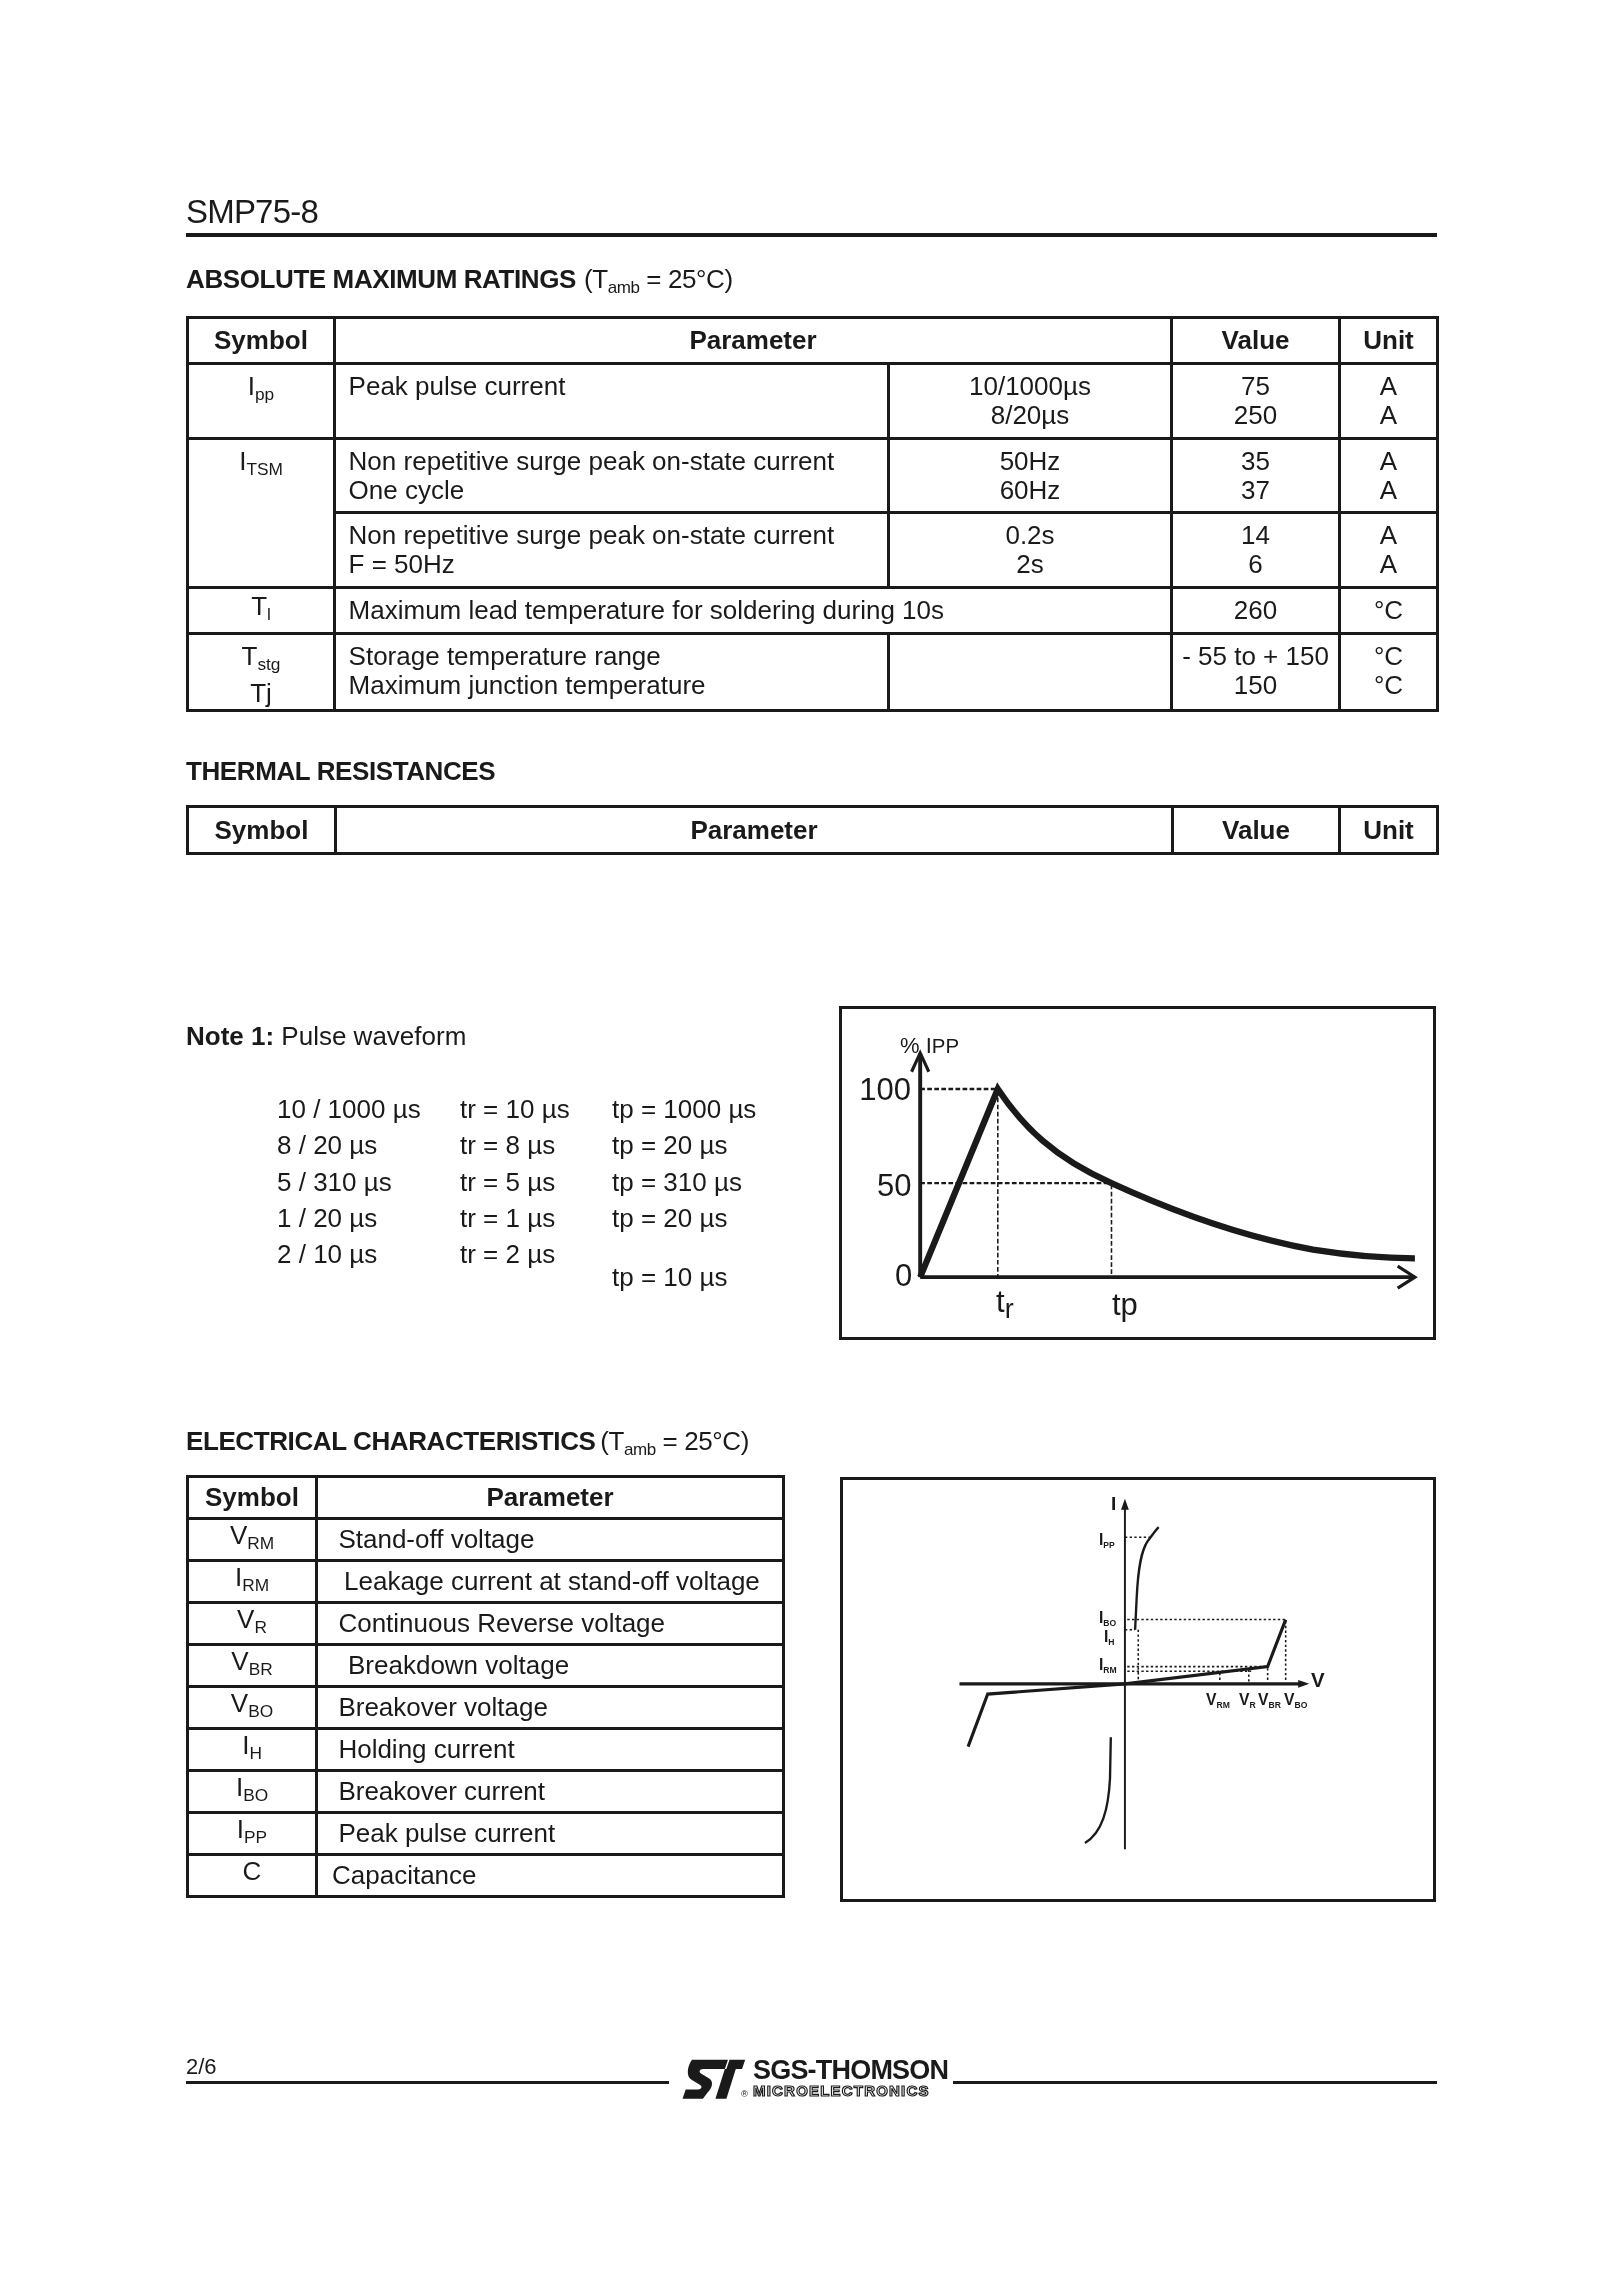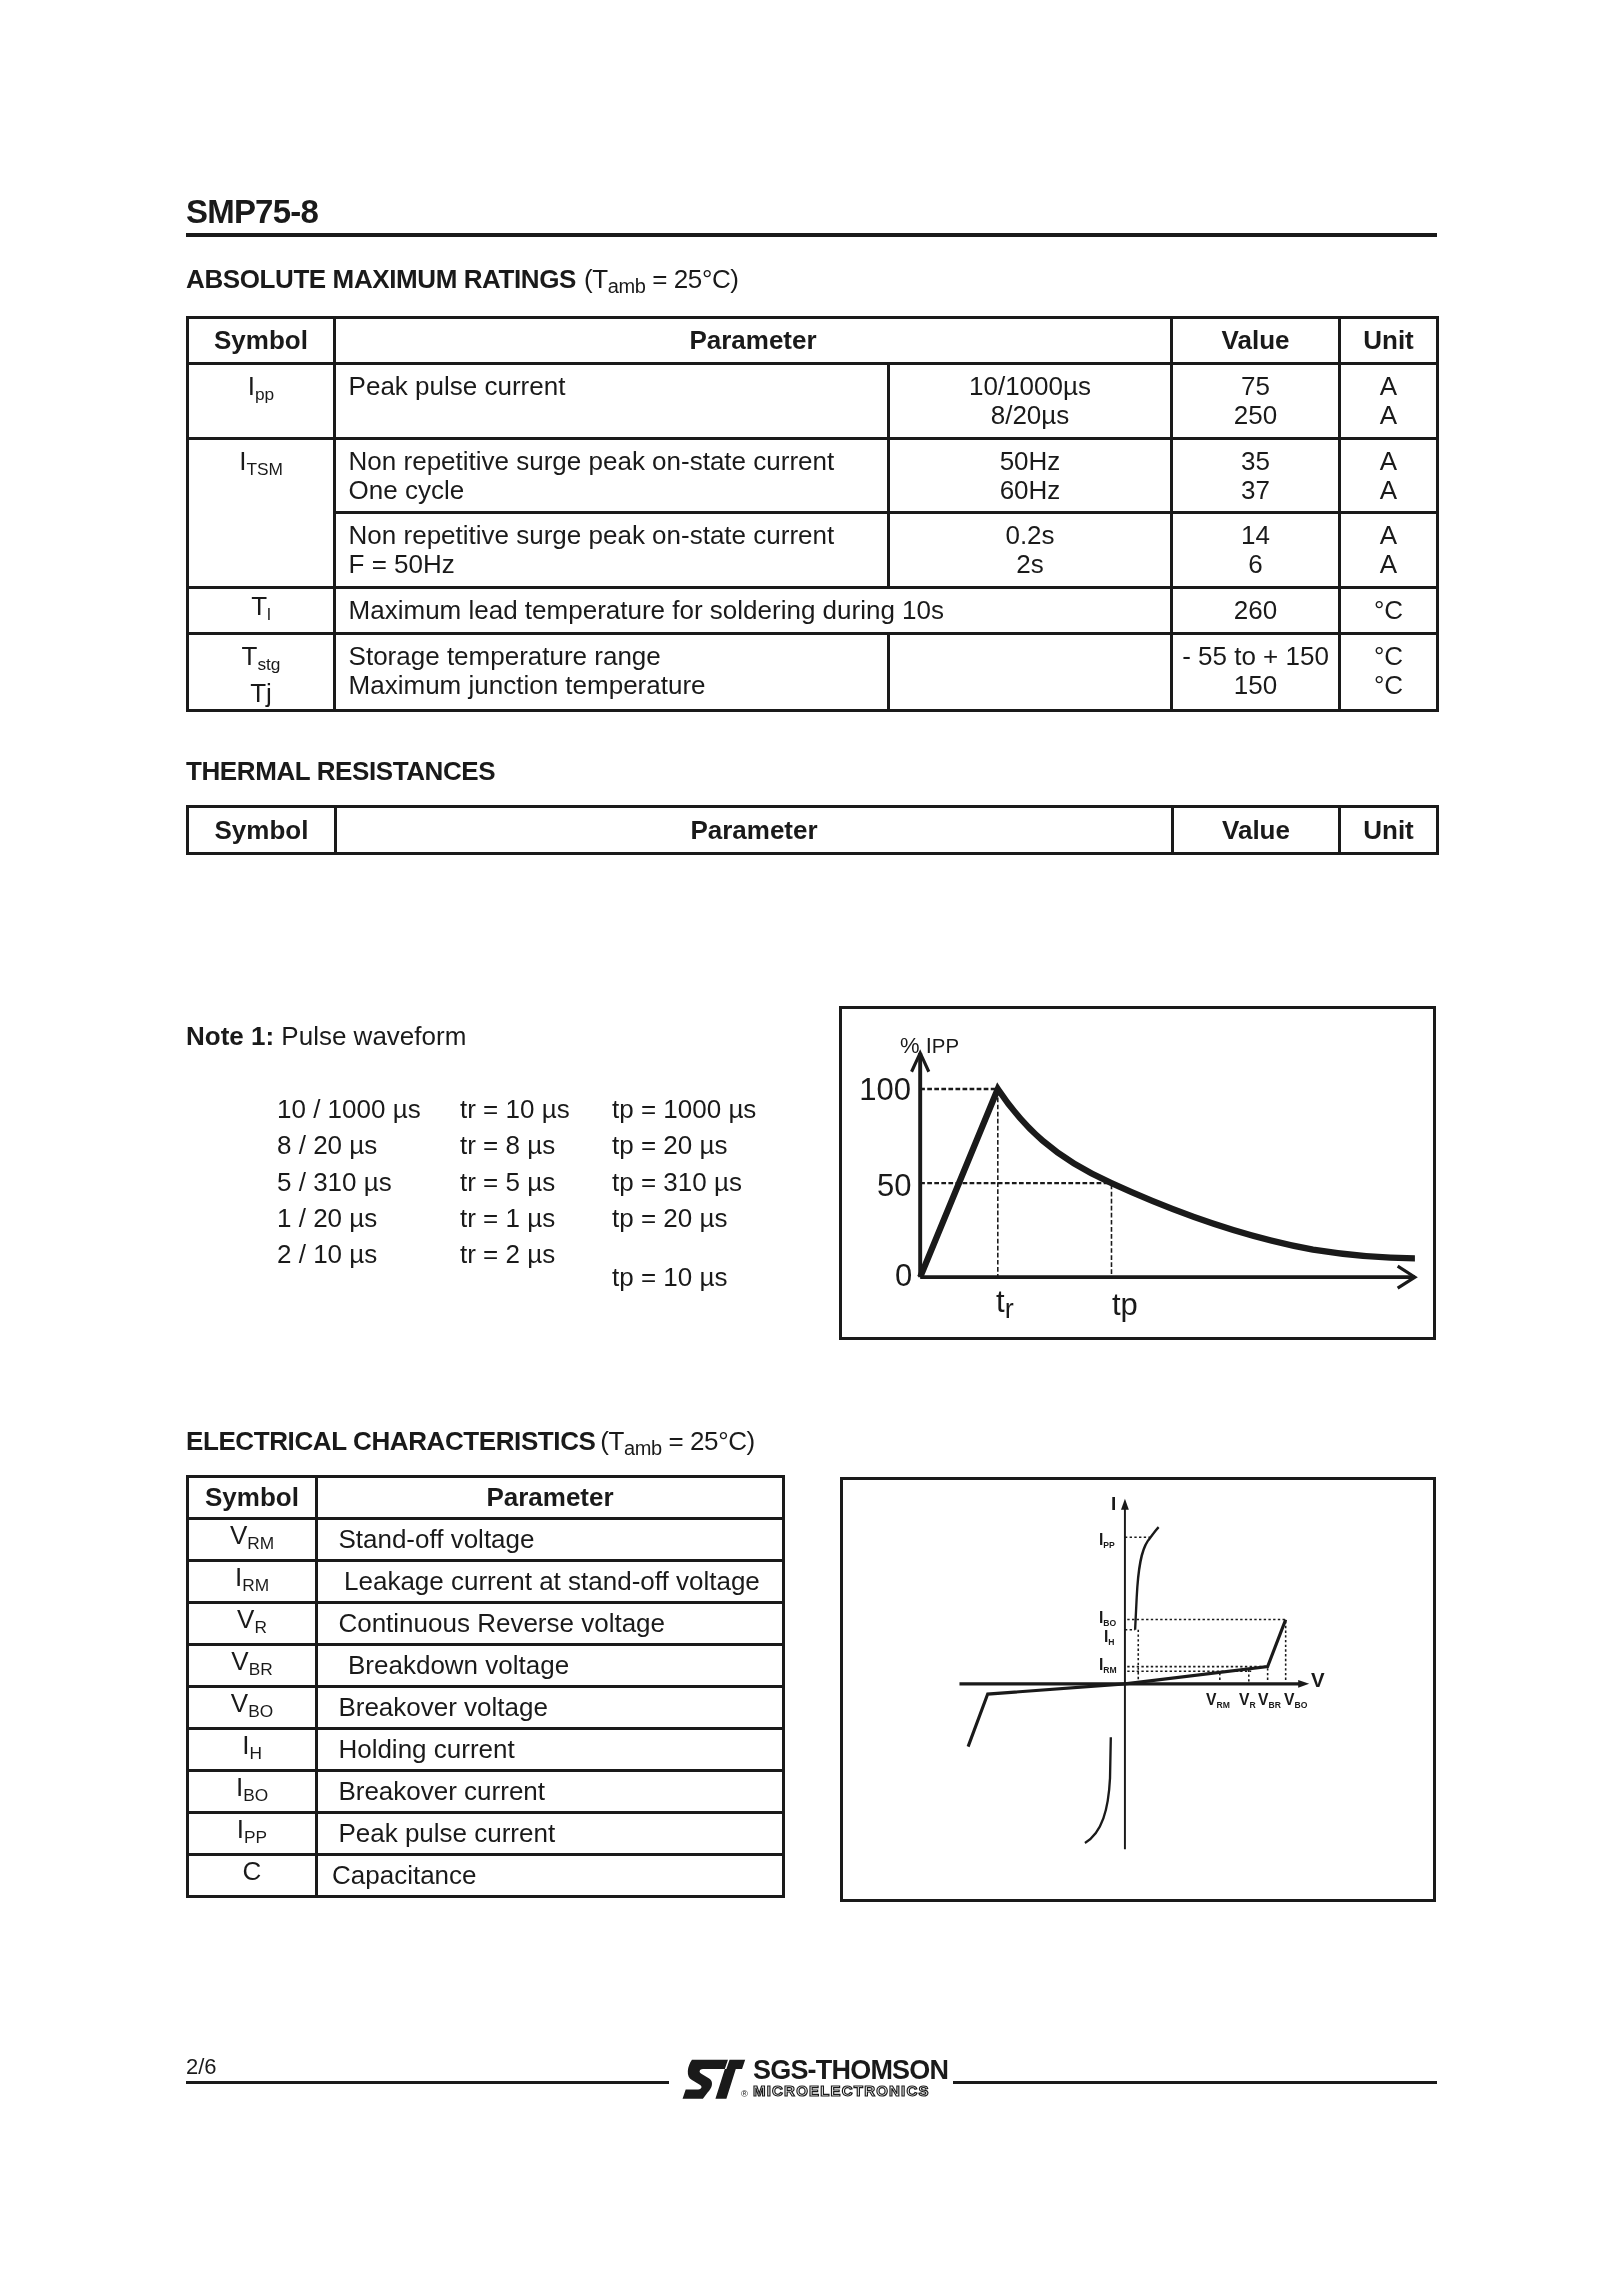--- a/index.html
+++ b/index.html
@@ -1,22 +1,22 @@
 <!DOCTYPE html>
 <html style="font-size:12.6px"><head>
 <meta charset="utf-8">
 <style>
   html, body { margin: 0; padding: 0; background: #ffffff; }
   body { width: 1622px; height: 2295px; position: relative; overflow: hidden; color: #1a1a1a; font-family: "Liberation Sans", sans-serif; }
   .abs { position: absolute; }
-  .title { left: 186px; top: 193px; font-size: 33px; font-weight: bold; letter-spacing: -0.8px; }
+  .title { left: 186px; top: 193px; font-size: 33px; font-weight: normal; letter-spacing: -0.8px; }
   .rule { position: absolute; background: #1a1a1a; }
   .section { font-size: 26px; font-weight: bold; letter-spacing: -0.4px; white-space: nowrap; }
   .section .cond { font-weight: normal; font-size: 26px; margin-left: 7.9px; }
-  .section .cond sub { font-size: 20px; vertical-align: -4.7px; }
+  .section .cond sub { font-size: 17px; vertical-align: -4.7px; }
   table.dt { position: absolute; border-collapse: collapse; table-layout: fixed; }
   table.dt td, table.dt th { border: 3.1px solid #1a1a1a; padding: 0 12.6px; font-size: 26px; line-height: 29px; vertical-align: top; }
   table.dt th { font-weight: bold; vertical-align: middle; padding: 0; }
   table.dt td.c { text-align: center; }
   table.dt td.sym { text-align: center; padding: 0; }
   table.dt td .pad { padding-top: 7px; }
   table.dt td.mid { vertical-align: middle; }
   sub.s { font-size: 17.3px; vertical-align: -4.7px; }
   .line { display: block; white-space: nowrap; }
   .note { left: 186px; top: 1021px; font-size: 26px; white-space: nowrap; }

